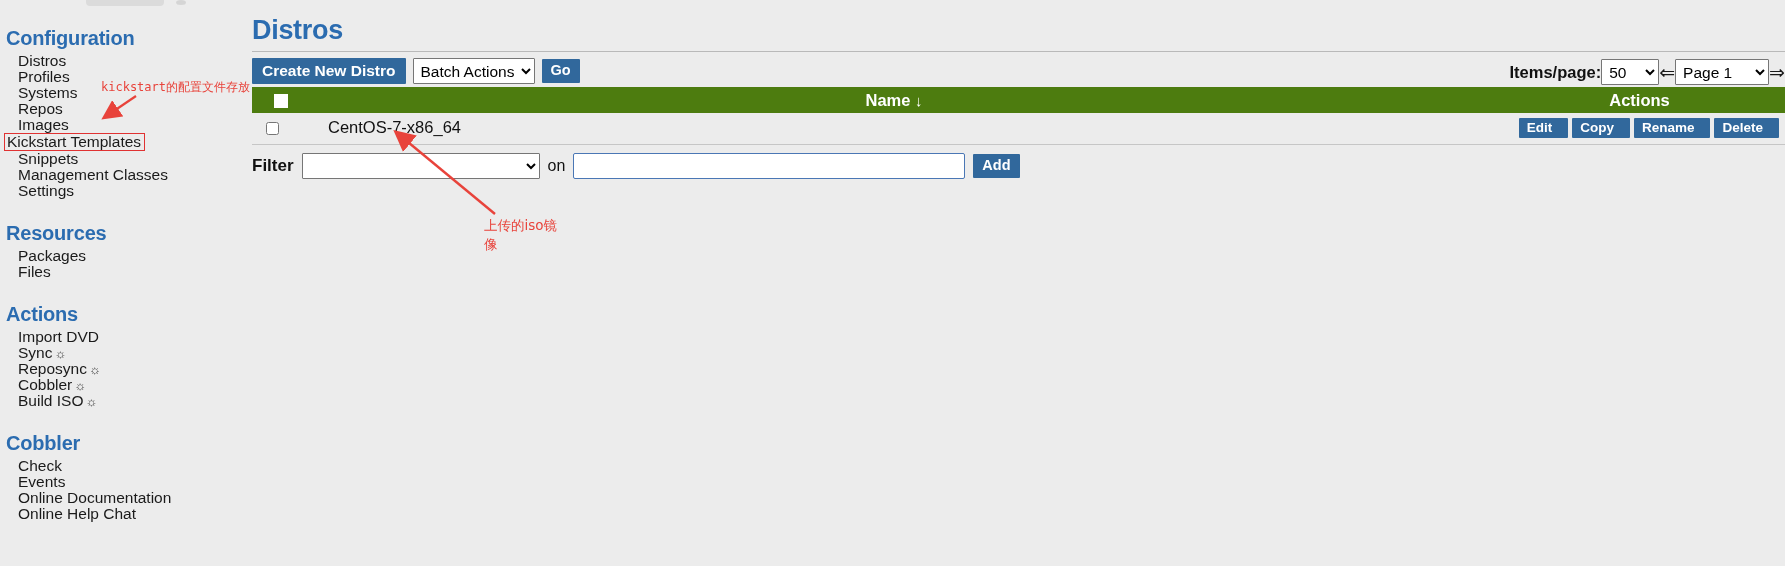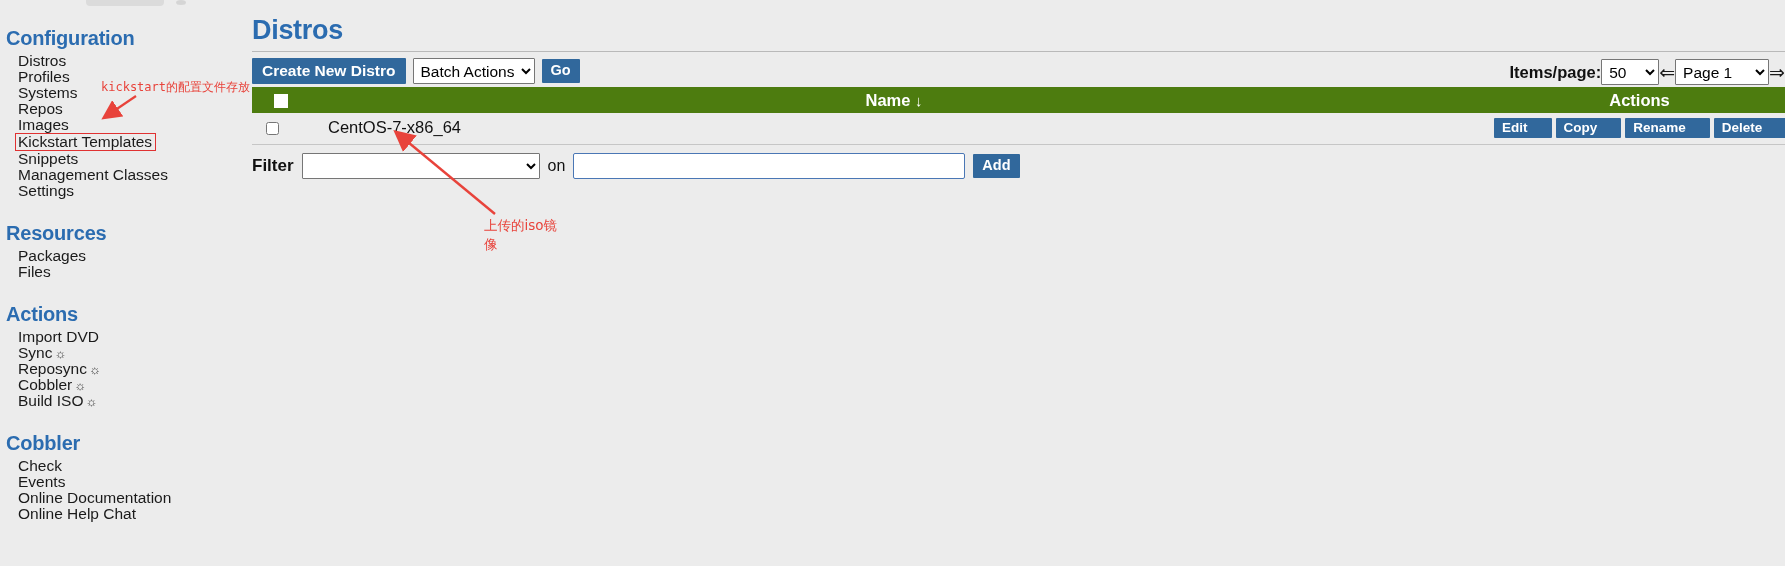--- a/index.html
+++ b/index.html
@@ -67,21 +67,21 @@
   }
   .side-item .gear {
     color: #4a4a4a;
     font-size: 13px;
     margin-left: 2px;
   }
   .side-item.highlight {
     display: inline-block;
     border: 1.6px solid #e03232;
     padding: 0 3px 0 2px;
-    margin-left: 15px;
+    margin-left: 4px;
     height: 18px;
     line-height: 16px;
     background: transparent;
   }
 
   
   .anno {
     position: absolute;
     color: #e8433b;
     font-size: 12.5px;
@@ -213,21 +213,21 @@
     vertical-align: middle;
     cursor: pointer;
   }
   .act-group { display: inline-flex; gap: 4px; }
   .act-btn {
     background: #31689c;
     color: #ffffff;
     font-size: 13.5px;
     font-weight: bold;
     border: none;
-    padding: 2px 24px 3px 8px;
+    padding: 2px 16px 3px 8px;
     cursor: pointer;
     line-height: 15px;
     border-radius: 1px;
     font-family: "Liberation Sans", sans-serif;
   }
 
   
   .filter-row {
     margin-top: 8px;
     display: flex;

